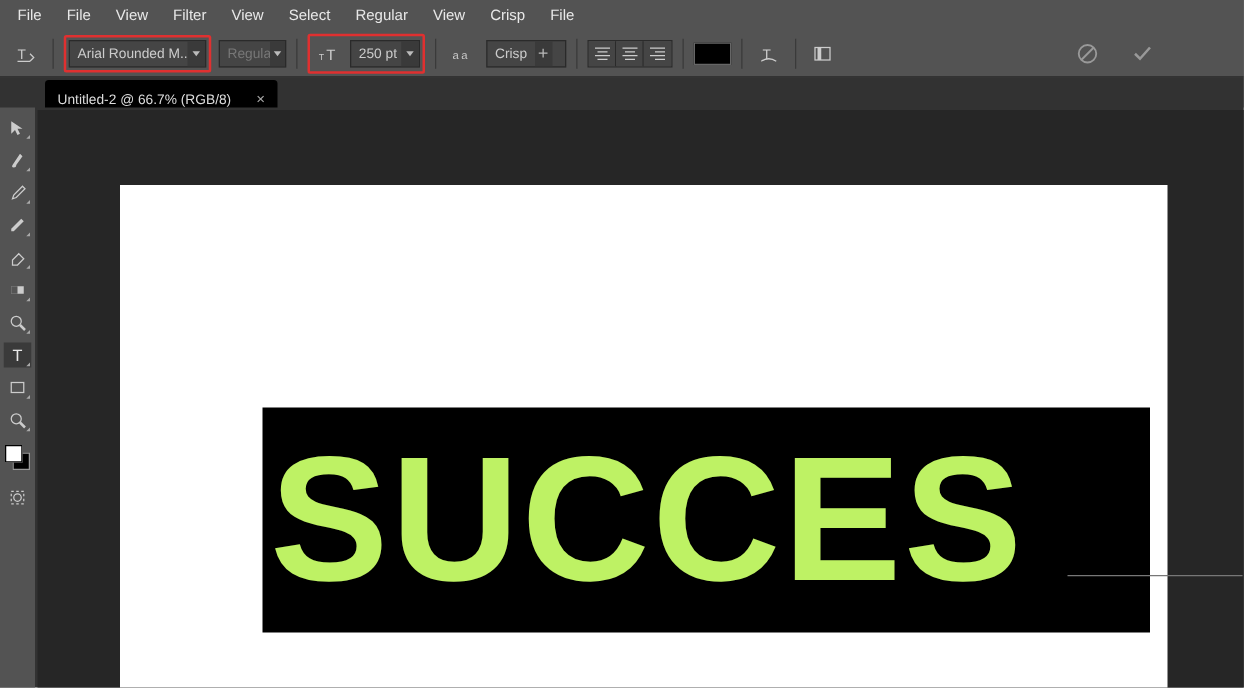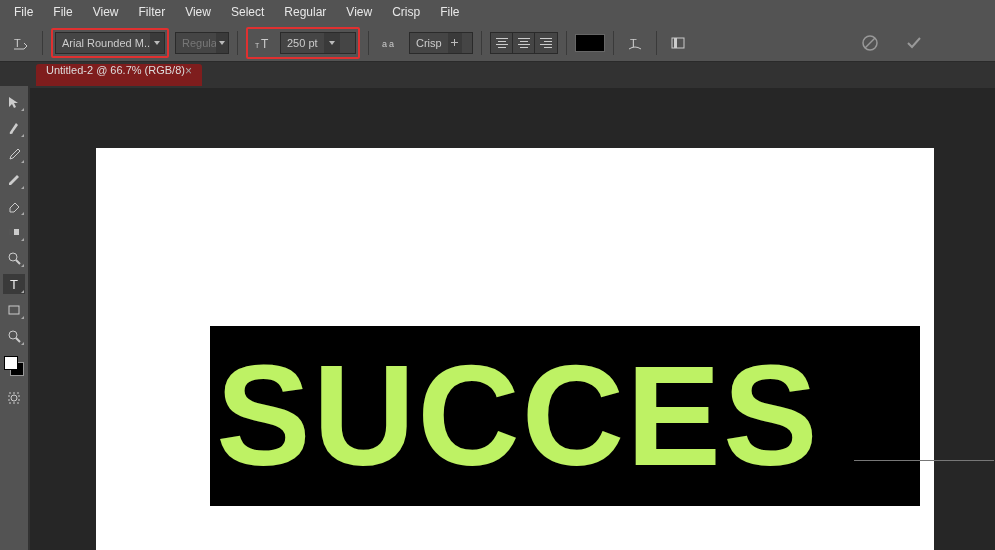--- a/index.html
+++ b/index.html
@@ -7,34 +7,34 @@
 .menubar{height:24px;background:#535353;display:flex;align-items:center;padding:0 4px}
 .menu-item{color:#e8e8e8;font-size:12px;padding:4px 10px;cursor:pointer}
 .options-bar{height:38px;background:#535353;display:flex;align-items:center;padding:0 8px;gap:6px;border-bottom:1px solid #2a2a2a}
 .opt-btn{width:26px;height:24px;display:flex;align-items:center;justify-content:center;color:#ccc}
 .dropdown{height:22px;background:#454545;border:1px solid #2a2a2a;display:flex;align-items:center;color:#ccc;font-size:11px;position:relative}
 .dropdown .dd-text{padding:0 6px;white-space:nowrap;overflow:hidden}
 .dropdown .dd-arrow{width:16px;height:20px;background:#3a3a3a;display:flex;align-items:center;justify-content:center}
 .dropdown .dd-arrow::after{content:"";border-left:3px solid transparent;border-right:3px solid transparent;border-top:4px solid #bbb}
 .font-family{width:110px}
 .font-style{width:54px}
-.font-size{width:76px}
+.font-size{width:56px}
 .aa-sel{width:64px}
 .aa-sel .dd-arrow{width:14px}
 .aa-sel .dd-arrow::after{border:none;width:7px;height:7px;background:linear-gradient(#bbb,#bbb) center/7px 1px no-repeat,linear-gradient(#bbb,#bbb) center/1px 7px no-repeat}
 .hl{border:2px solid #e03030;padding:2px;border-radius:2px;display:flex;align-items:center;gap:4px}
 .sep{width:1px;height:24px;background:#3a3a3a;margin:0 2px}
 .align-grp{display:flex;border:1px solid #2a2a2a}
 .align-btn{width:22px;height:20px;background:#454545;display:flex;flex-direction:column;align-items:center;justify-content:center;gap:2px;border-right:1px solid #2a2a2a}
 .align-btn:last-child{border-right:none}
 .align-btn span{height:1px;background:#ccc}
 .swatch{width:30px;height:18px;background:#000;border:1px solid #666}
 .right-actions{margin-left:auto;display:flex;gap:18px;padding-right:60px}
 .tab-strip{height:24px;background:#323232;display:flex;align-items:flex-end;padding-left:36px}
-.doc-tab{height:22px;background:#7f1d1d;color:#ddd;font-size:11px;display:flex;align-items:flex-start;padding:0 10px;gap:0;border-radius:3px 3px 0 0}
+.doc-tab{height:22px;background:#000000;color:#ddd;font-size:11px;display:flex;align-items:flex-end;padding:0 10px;gap:20px;border-radius:3px 3px 0 0}
 .close-x{color:#aaa;font-size:12px}
 .toolbar{position:absolute;left:0;top:86px;width:28px;bottom:0;background:#535353;display:flex;flex-direction:column;align-items:center;padding-top:6px;gap:6px}
 .tool{width:22px;height:20px;display:flex;align-items:center;justify-content:center;color:#ccc;position:relative}
 .tool.sel{background:#3a3a3a}
 .tool .tri{position:absolute;right:1px;bottom:1px;width:0;height:0;border-right:3px solid #aaa;border-top:3px solid transparent}
 .fgbg{width:20px;height:20px;position:relative;margin-top:4px}
 .fgbg .fg{position:absolute;top:0;left:0;width:14px;height:14px;background:#fff;border:1px solid #000}
 .fgbg .bg{position:absolute;bottom:0;right:0;width:14px;height:14px;background:#000;border:1px solid #999}
 .canvas-area{position:absolute;left:30px;top:88px;right:0;bottom:0;background:#262626;overflow:hidden}
 .canvas{position:absolute;left:66px;top:60px;width:838px;height:430px;background:#fff}

